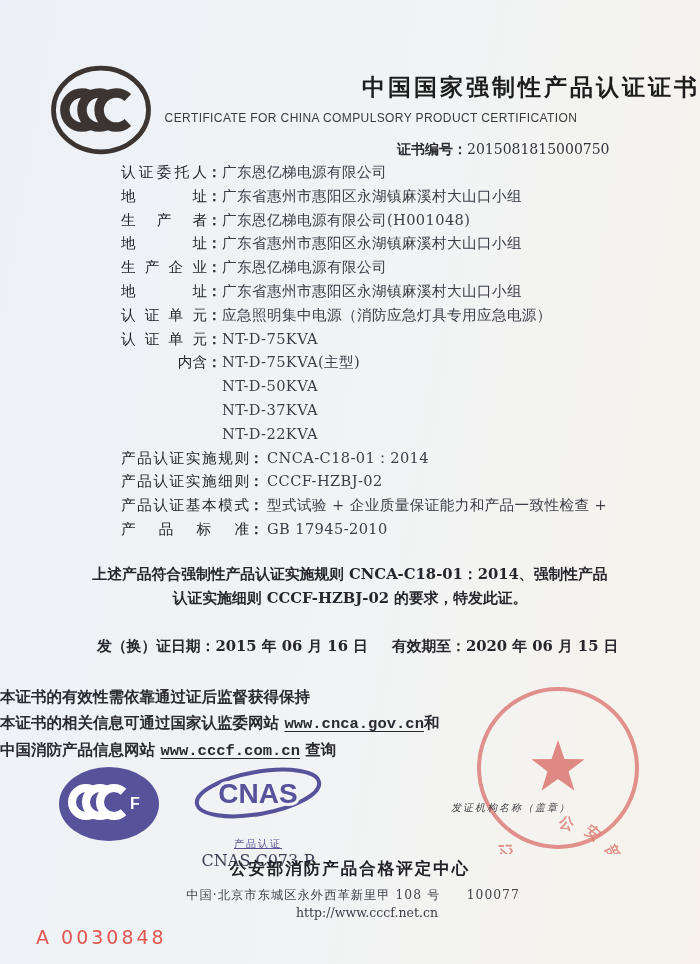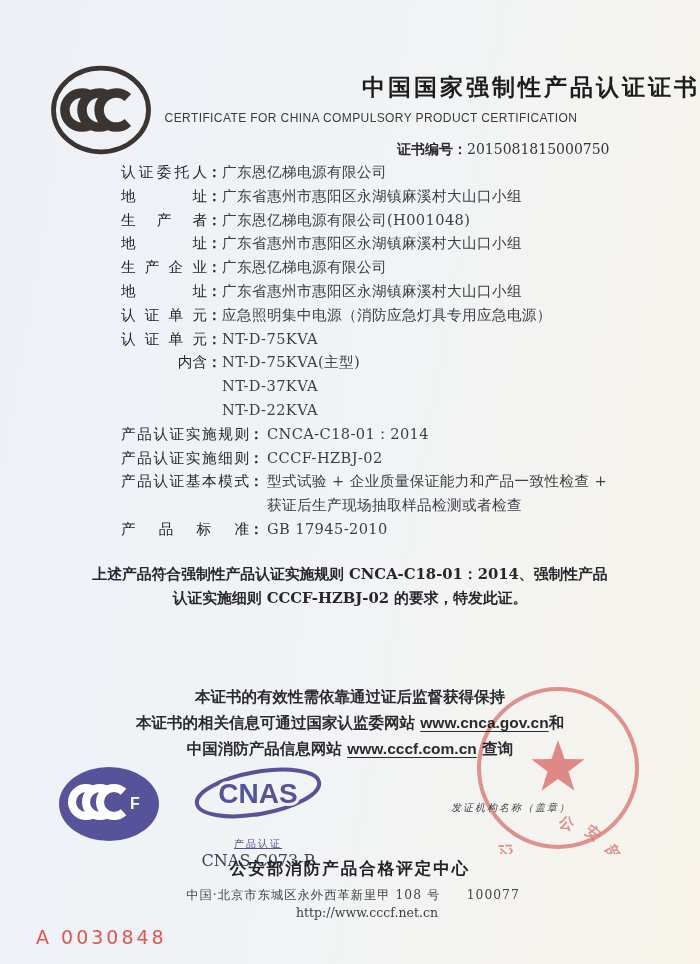--- a/index.html
+++ b/index.html
@@ -32,23 +32,23 @@
   .row2 .lbl{width:128px;}
   .colon{font-weight:700;color:#26262c;width:15px;flex:none;}
   .row2 .colon{width:18px;}
   .val{color:#3d3d47;letter-spacing:.4px;}
   
   .statement{position:absolute;top:562px;left:0;right:0;text-align:center;
     font-weight:700;font-size:14.8px;color:#26262c;line-height:23.8px;}
   .dateline{position:absolute;top:634px;left:97px;display:flex;gap:24px;
     font-weight:700;font-size:14.8px;color:#26262c;line-height:23.8px;}
   
-  .notice{position:absolute;top:684px;left:0;right:0;text-align:center;
+  .notice{position:absolute;top:684px;left:0;right:0;
     font-weight:700;font-size:15.5px;line-height:26px;color:#2a2a30;}
-  .url{text-decoration:underline;text-underline-offset:3px;font-family:Liberation Sans, sans-serif;font-weight:600;}
+  .url{text-decoration:underline;text-underline-offset:3px;font-family:Liberation Mono, monospace;font-weight:600;}
   
   .stamp{position:absolute;left:458px;top:678px;mix-blend-mode:multiply;opacity:.82;}
   .issuer-label{position:absolute;top:801px;left:451px;font-style:italic;
     font-size:10px;letter-spacing:2px;color:#3f3f45;}
   
   .cccf-logo{position:absolute;left:56px;top:764px;}
   .cnas-wrap{position:absolute;left:180px;top:764px;width:156px;text-align:center;}
   .cnas-cap1{margin-top:11px;font-size:10px;color:#56528f;letter-spacing:2px;text-decoration:underline;}
   .cnas-cap2{font-size:16px;color:#3f3f55;font-family:"DejaVu Serif",serif;}
   
@@ -121,20 +121,25 @@
         <span class="val">NT-D-75KVA</span>
       </div>
     <div class="row">
         <span class="lbl right">内含</span>
         <span class="colon">：</span>
         <span class="val">NT-D-75KVA(主型)</span>
       </div>
     <div class="row">
         <span class="lbl"></span>
         <span class="colon"></span>
+        <span class="val">NT-D-50KVA</span>
+      </div>
+    <div class="row">
+        <span class="lbl"></span>
+        <span class="colon"></span>
         <span class="val">NT-D-37KVA</span>
       </div>
     <div class="row">
         <span class="lbl"></span>
         <span class="colon"></span>
         <span class="val">NT-D-22KVA</span>
       </div>
 
     <div class="row row2">
         <span class="lbl">产品认证实施规则</span>
@@ -147,32 +152,35 @@
         <span class="val">CCCF-HZBJ-02</span>
       </div>
     <div class="row row2">
         <span class="lbl">产品认证基本模式</span>
         <span class="colon">：</span>
         <span class="val">型式试验 + 企业质量保证能力和产品一致性检查 +</span>
       </div>
     <div class="row row2">
         <span class="lbl"></span>
         <span class="colon"></span>
-        <span class="val">获证后生产现场抽取样品检测或者检查</span>
       </div>
     <div class="row row2">
         <span class="lbl">产品标准</span>
         <span class="colon">：</span>
         <span class="val">GB 17945-2010</span>
       </div>
   </div>
 
   <div class="statement">
     <div>上述产品符合强制性产品认证实施规则 CNCA-C18-01：2014、强制性产品</div>
     <div>认证实施细则 CCCF-HZBJ-02 的要求，特发此证。</div>
+  </div>
+  <div class="dateline">
+    <span>发（换）证日期：2015 年 06 月 16 日</span>
+    <span>有效期至：2020 年 06 月 15 日</span>
   </div>
 
   <div class="notice">
     <div>本证书的有效性需依靠通过证后监督获得保持</div>
     <div><span>本证书的相关信息可通过国家认监委网站</span> <span class="url">www.cnca.gov.cn</span><span>和</span></div>
     <div><span>中国消防产品信息网站</span> <span class="url">www.cccf.com.cn</span> <span>查询</span></div>
   </div>
 
   <svg class="stamp" width="200" height="176" viewBox="0 0 200 176">
     <defs>

